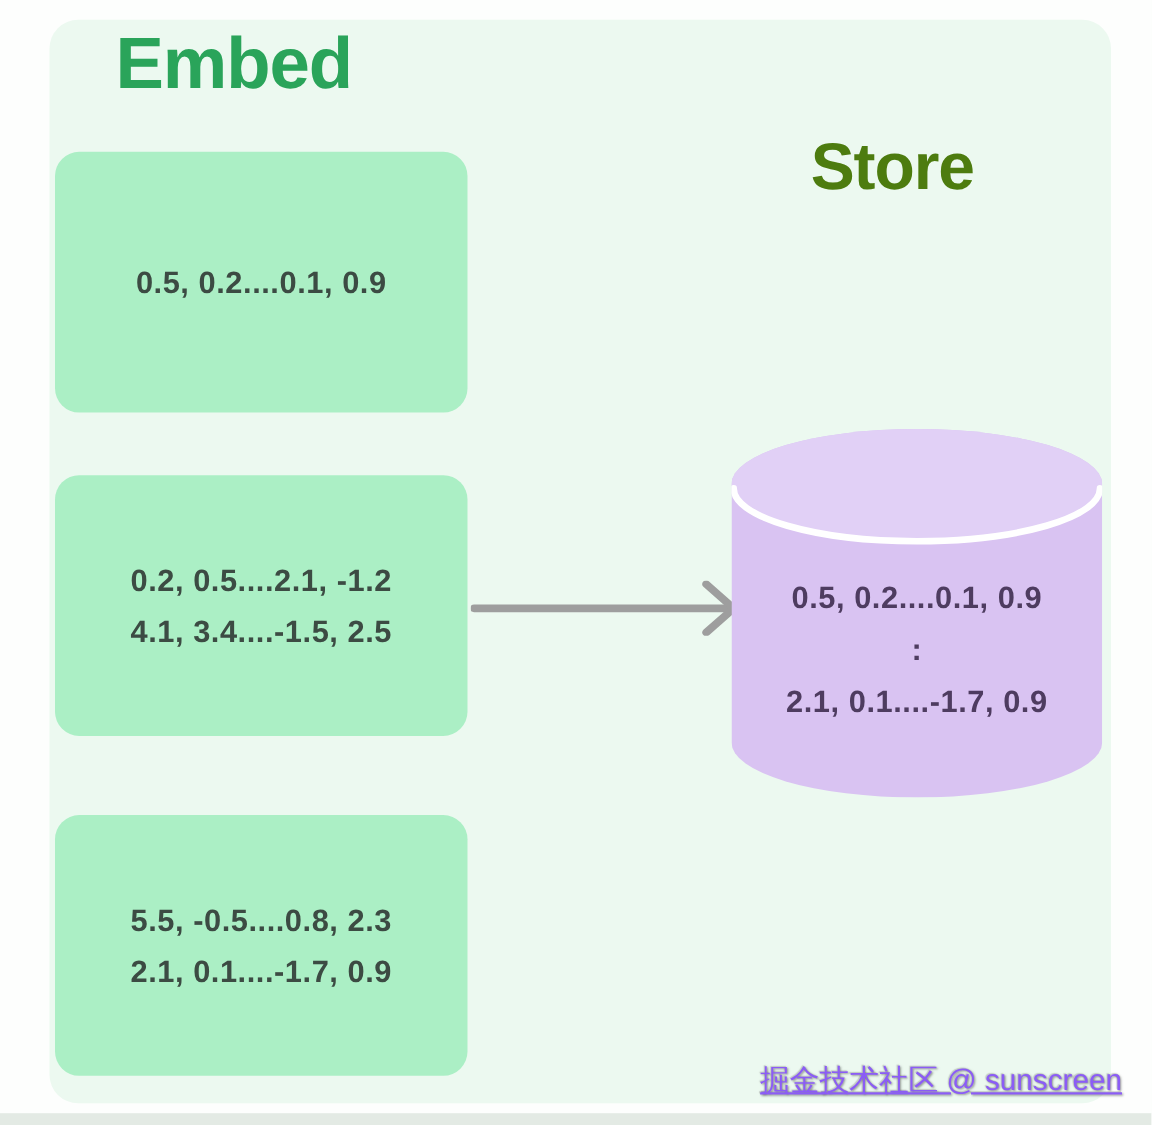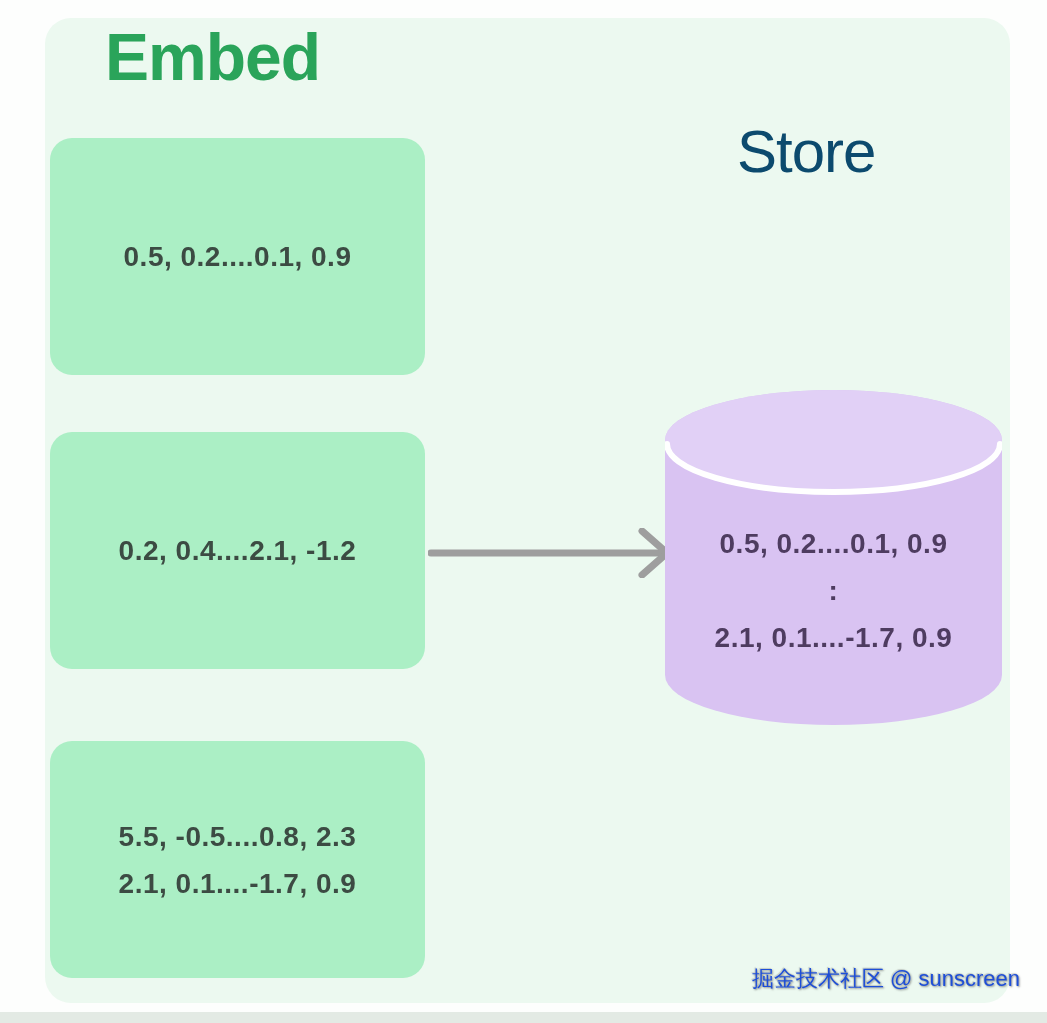--- a/index.html
+++ b/index.html
@@ -34,22 +34,22 @@
     color: #2aa45a;
     letter-spacing: -1px;
   }
 
   .title-store {
     position: absolute;
     left: 737px;
     top: 120px;
     font-size: 60px;
     line-height: 64px;
-    font-weight: 400;
-    color: #0c4a6e;
+    font-weight: 700;
+    color: #4d7c0f;
     letter-spacing: -1px;
   }
 
   .vbox {
     position: absolute;
     left: 50px;
     width: 375px;
     height: 237px;
     background: #abefc5;
     border-radius: 22px;
@@ -105,25 +105,26 @@
     font-weight: 600;
     color: #4e3c60;
     letter-spacing: 0.5px;
     white-space: nowrap;
   }
 
   .watermark {
     position: absolute;
     top: 964px;
     right: 27px;
-    font-size: 22px;
+    font-size: 27px;
     font-weight: 500;
-    color: #1d4ed8;
+    color: #8b5cf6;
     text-shadow: 1px 1px 2px rgba(60,60,60,0.55), -1px -1px 1px rgba(120,120,120,0.35);
     white-space: nowrap;
+    text-decoration: underline;
   }
 
   .bottom-strip {
     position: absolute;
     left: 0;
     top: 1012px;
     width: 1047px;
     height: 11px;
     background: #e3eae4;
   }
@@ -136,21 +137,22 @@
   <div class="panel"></div>
 
   <div class="title-embed">Embed</div>
   <div class="title-store">Store</div>
 
   <div class="vbox vbox-1">
     <div class="vline">0.5, 0.2....0.1, 0.9</div>
   </div>
 
   <div class="vbox vbox-2">
-    <div class="vline">0.2, 0.4....2.1, -1.2</div>
+    <div class="vline">0.2, 0.5....2.1, -1.2</div>
+    <div class="vline">4.1, 3.4....-1.5, 2.5</div>
   </div>
 
   <div class="vbox vbox-3">
     <div class="vline">5.5, -0.5....0.8, 2.3</div>
     <div class="vline">2.1, 0.1....-1.7, 0.9</div>
   </div>
 
   <svg class="arrow-svg" viewBox="0 0 244 50" aria-hidden="true">
     <line x1="3" y1="25" x2="232" y2="25" stroke="#9e9e9e" stroke-width="7" stroke-linecap="round"></line>
     <polyline points="214,3 239,25 214,47" fill="none" stroke="#9e9e9e" stroke-width="7" stroke-linecap="round" stroke-linejoin="round"></polyline>

